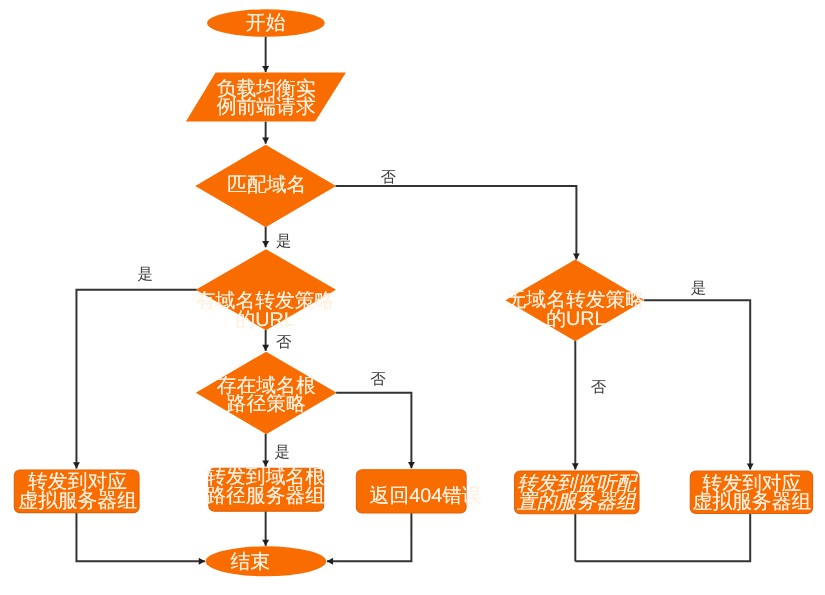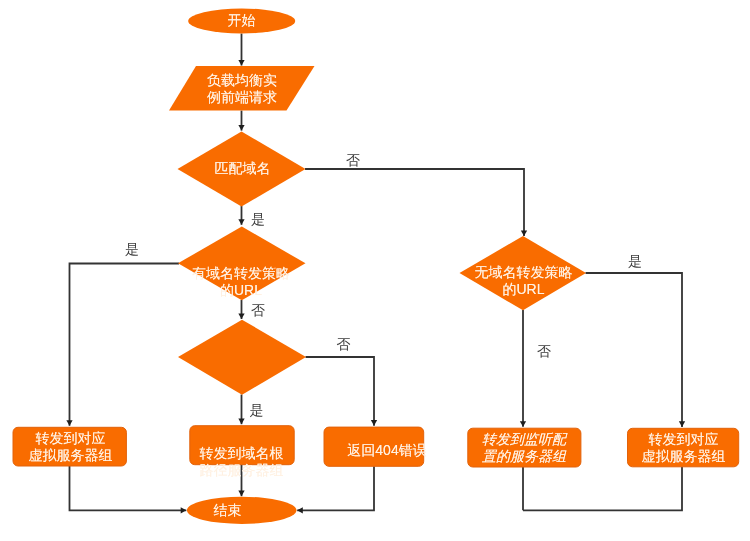--- a/index.html
+++ b/index.html
@@ -2,21 +2,21 @@
 <html><head>
 <meta charset="utf-8">
 <title>负载均衡转发流程图</title>
 <style>
   html,body{margin:0;padding:0;background:#fff;}
   body{width:750px;height:541px;overflow:hidden;
        font-family:"Liberation Sans",sans-serif;-webkit-font-smoothing:antialiased;}
   #stage{position:relative;width:750px;height:541px;background:#fff;overflow:hidden;}
   svg.layer{position:absolute;left:0;top:0;width:750px;height:541px;}
   .nodetext{position:absolute;display:flex;align-items:center;justify-content:center;
-        text-align:center;color:#FFF1E2;font-size:14px;line-height:17px;white-space:pre;
+        text-align:center;color:#FFF1E2;font-size:18px;line-height:17px;white-space:pre;
         pointer-events:none;transform:translateZ(0);
         text-shadow:0 0 0.5px rgba(255,244,232,0.8);}
   .edgelabel{position:absolute;color:#3a3a3a;font-size:14px;line-height:14px;white-space:nowrap;
              transform:translateZ(0);}
 </style>
 </head>
 <body>
 
 <div id="stage">
 
@@ -60,25 +60,27 @@
       <rect x="627.5" y="428.3" width="111.2" height="38.5" rx="5" ry="5" fill="#F96C00" stroke="#E2620A" stroke-width="1"></rect>
     </g>
   </svg>
 
   <div class="nodetext" style="left:187px;top:8.3px;width:109px;height:25px;">开始</div>
   <div class="nodetext" style="left:181px;top:66.8px;width:122px;height:45px;text-align:right;">负载均衡实
 例前端请求</div>
   <div class="nodetext" style="left:178.5px;top:149.5px;width:128px;height:38px;">匹配域名</div>
   <div class="nodetext" style="left:175px;top:263px;width:132px;height:38px;">有域名转发策略
 的URL</div>
+  <div class="nodetext" style="left:178px;top:339.5px;width:128px;height:38px;">存在域名根
+路径策略</div>
   <div class="nodetext" style="left:457.5px;top:261.6px;width:132px;height:38px;">无域名转发策略
 的URL</div>
   <div class="nodetext" style="left:14px;top:426.7px;width:113px;height:40px;">转发到对应
 虚拟服务器组</div>
-  <div class="nodetext" style="left:186px;top:425.4px;width:111px;height:33px;margin-top:20px;">转发到域名根
+  <div class="nodetext" style="left:186px;top:425.4px;width:111px;height:33px;">转发到域名根
 路径服务器组</div>
   <div class="nodetext" style="left:336px;top:426.4px;width:102px;height:49px;">返回404错误</div>
   <div class="nodetext" style="left:467px;top:428px;width:114px;height:40px;font-style:italic;">转发到监听配
 置的服务器组</div>
   <div class="nodetext" style="left:627.5px;top:428.4px;width:112px;height:40px;">转发到对应
 虚拟服务器组</div>
   <div class="nodetext" style="left:173px;top:497px;width:109px;height:26px;">结束</div>
 
   <div class="edgelabel" style="left:346px;top:153px;">否</div>
   <div class="edgelabel" style="left:251px;top:212px;">是</div>

